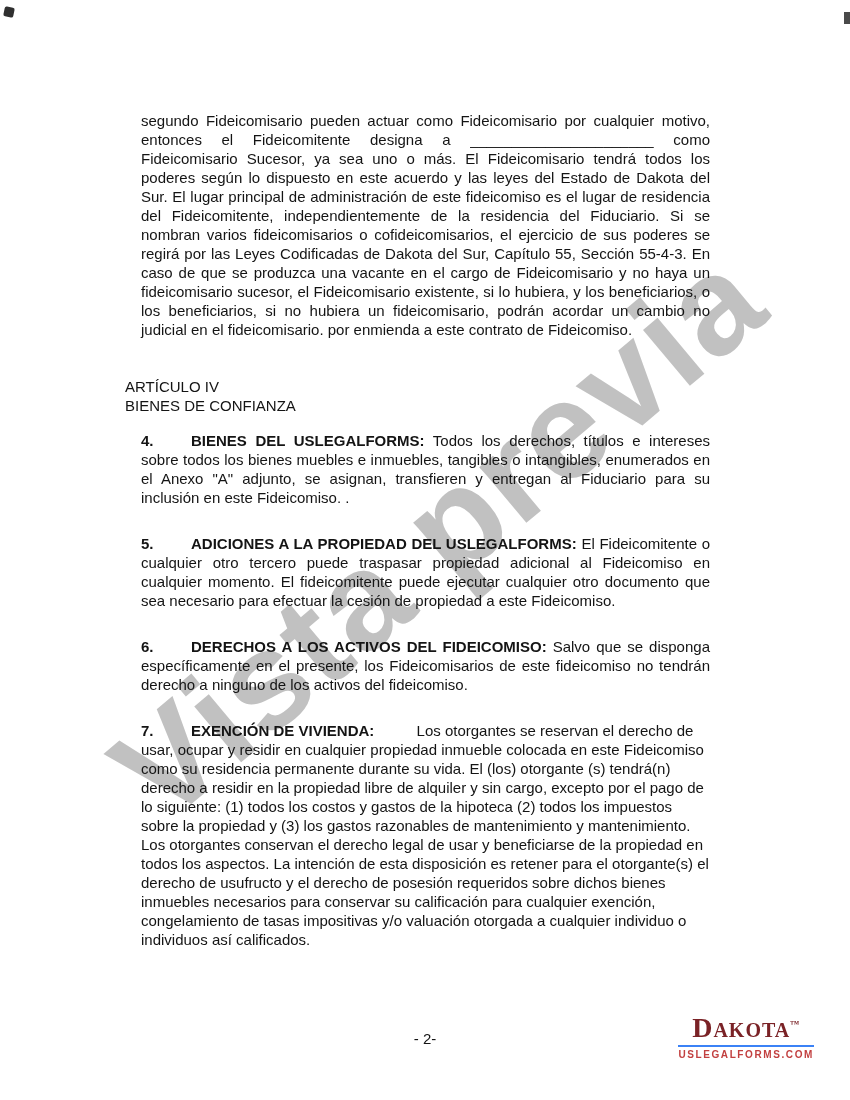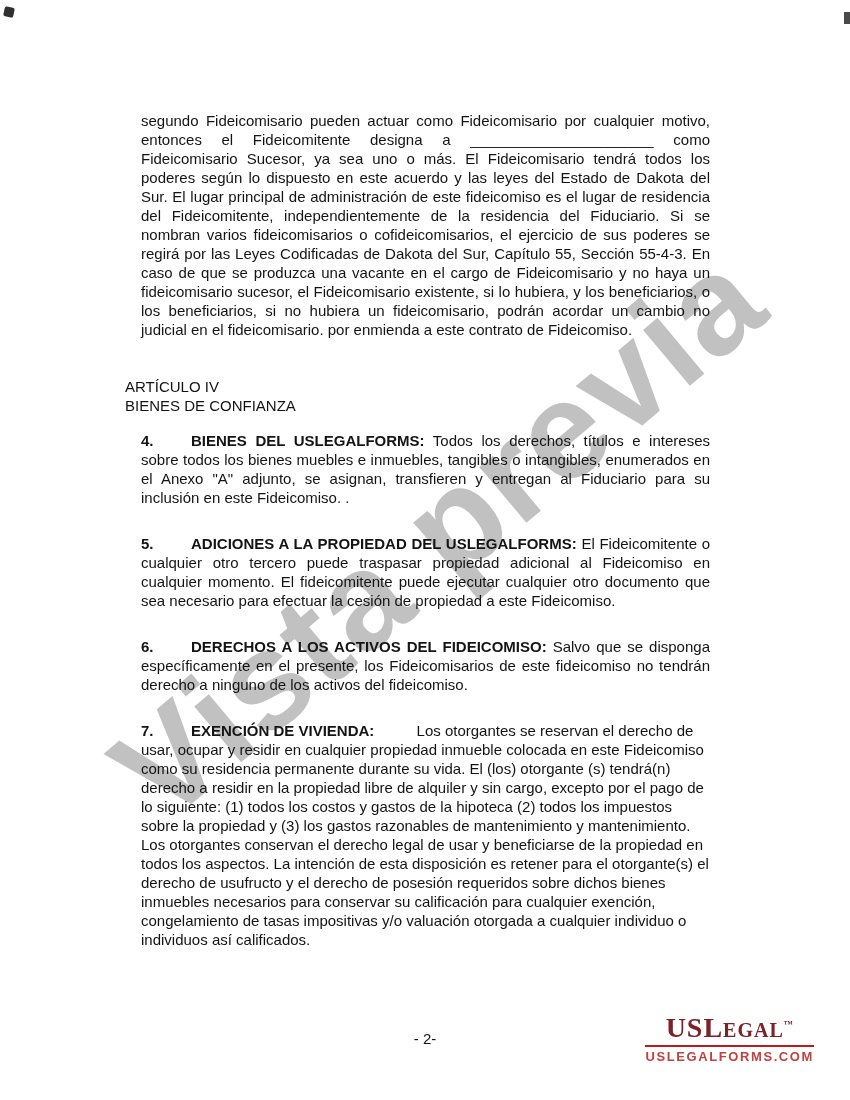--- a/index.html
+++ b/index.html
@@ -77,25 +77,25 @@
     letter-spacing: 1px;
   }
   .logo-tm {
     font-size: 9px;
     vertical-align: super;
     color: #7a2226;
     font-variant: normal;
   }
   .logo-tagline {
     margin-top: 3px;
-    font-size: 13px;
+    font-size: 10px;
     font-weight: bold;
     letter-spacing: 1.6px;
     color: #c24040;
-    border-top: 2px solid #b91c1c;
+    border-top: 2px solid #3b82f6;
     padding-top: 2px;
   }
 
   
   .artifact-tl {
     position: absolute; left: 4px; top: 7px;
     width: 10px; height: 10px;
     background: #2f2f2f; border-radius: 2px;
     transform: rotate(12deg);
     z-index: 3;
@@ -136,17 +136,17 @@
       <span>Salvo que se disponga específicamente en el presente, los Fideicomisarios de este fideicomiso no tendrán derecho a ninguno de los activos del fideicomiso.</span></p>
 
     <p class="para section left-align"><span class="num">7.</span><span class="sec-heading">EXENCIÓN DE VIVIENDA:</span>
       <span class="gap-after-heading">Los otorgantes se reservan el derecho de usar, ocupar y residir en cualquier propiedad inmueble colocada en este Fideicomiso como su residencia permanente durante su vida. El (los) otorgante (s) tendrá(n) derecho a residir en la propiedad libre de alquiler y sin cargo, excepto por el pago de lo siguiente: (1) todos los costos y gastos de la hipoteca (2) todos los impuestos sobre la propiedad y (3) los gastos razonables de mantenimiento y mantenimiento. Los otorgantes conservan el derecho legal de usar y beneficiarse de la propiedad en todos los aspectos. La intención de esta disposición es retener para el otorgante(s) el derecho de usufructo y el derecho de posesión requeridos sobre dichos bienes inmuebles necesarios para conservar su calificación para cualquier exención, congelamiento de tasas impositivas y/o valuación otorgada a cualquier individuo o individuos así calificados.</span></p>
 
   </div>
 
   <div class="page-number">- 2-</div>
 
   <div class="logo">
-    <div class="logo-brand"><span>USLegal</span><span class="logo-tm">™</span></div>
+    <div class="logo-brand"><span>Dakota</span><span class="logo-tm">™</span></div>
     <div class="logo-tagline">USLEGALFORMS.COM</div>
   </div>
 
 </div>
 
 </body></html>

